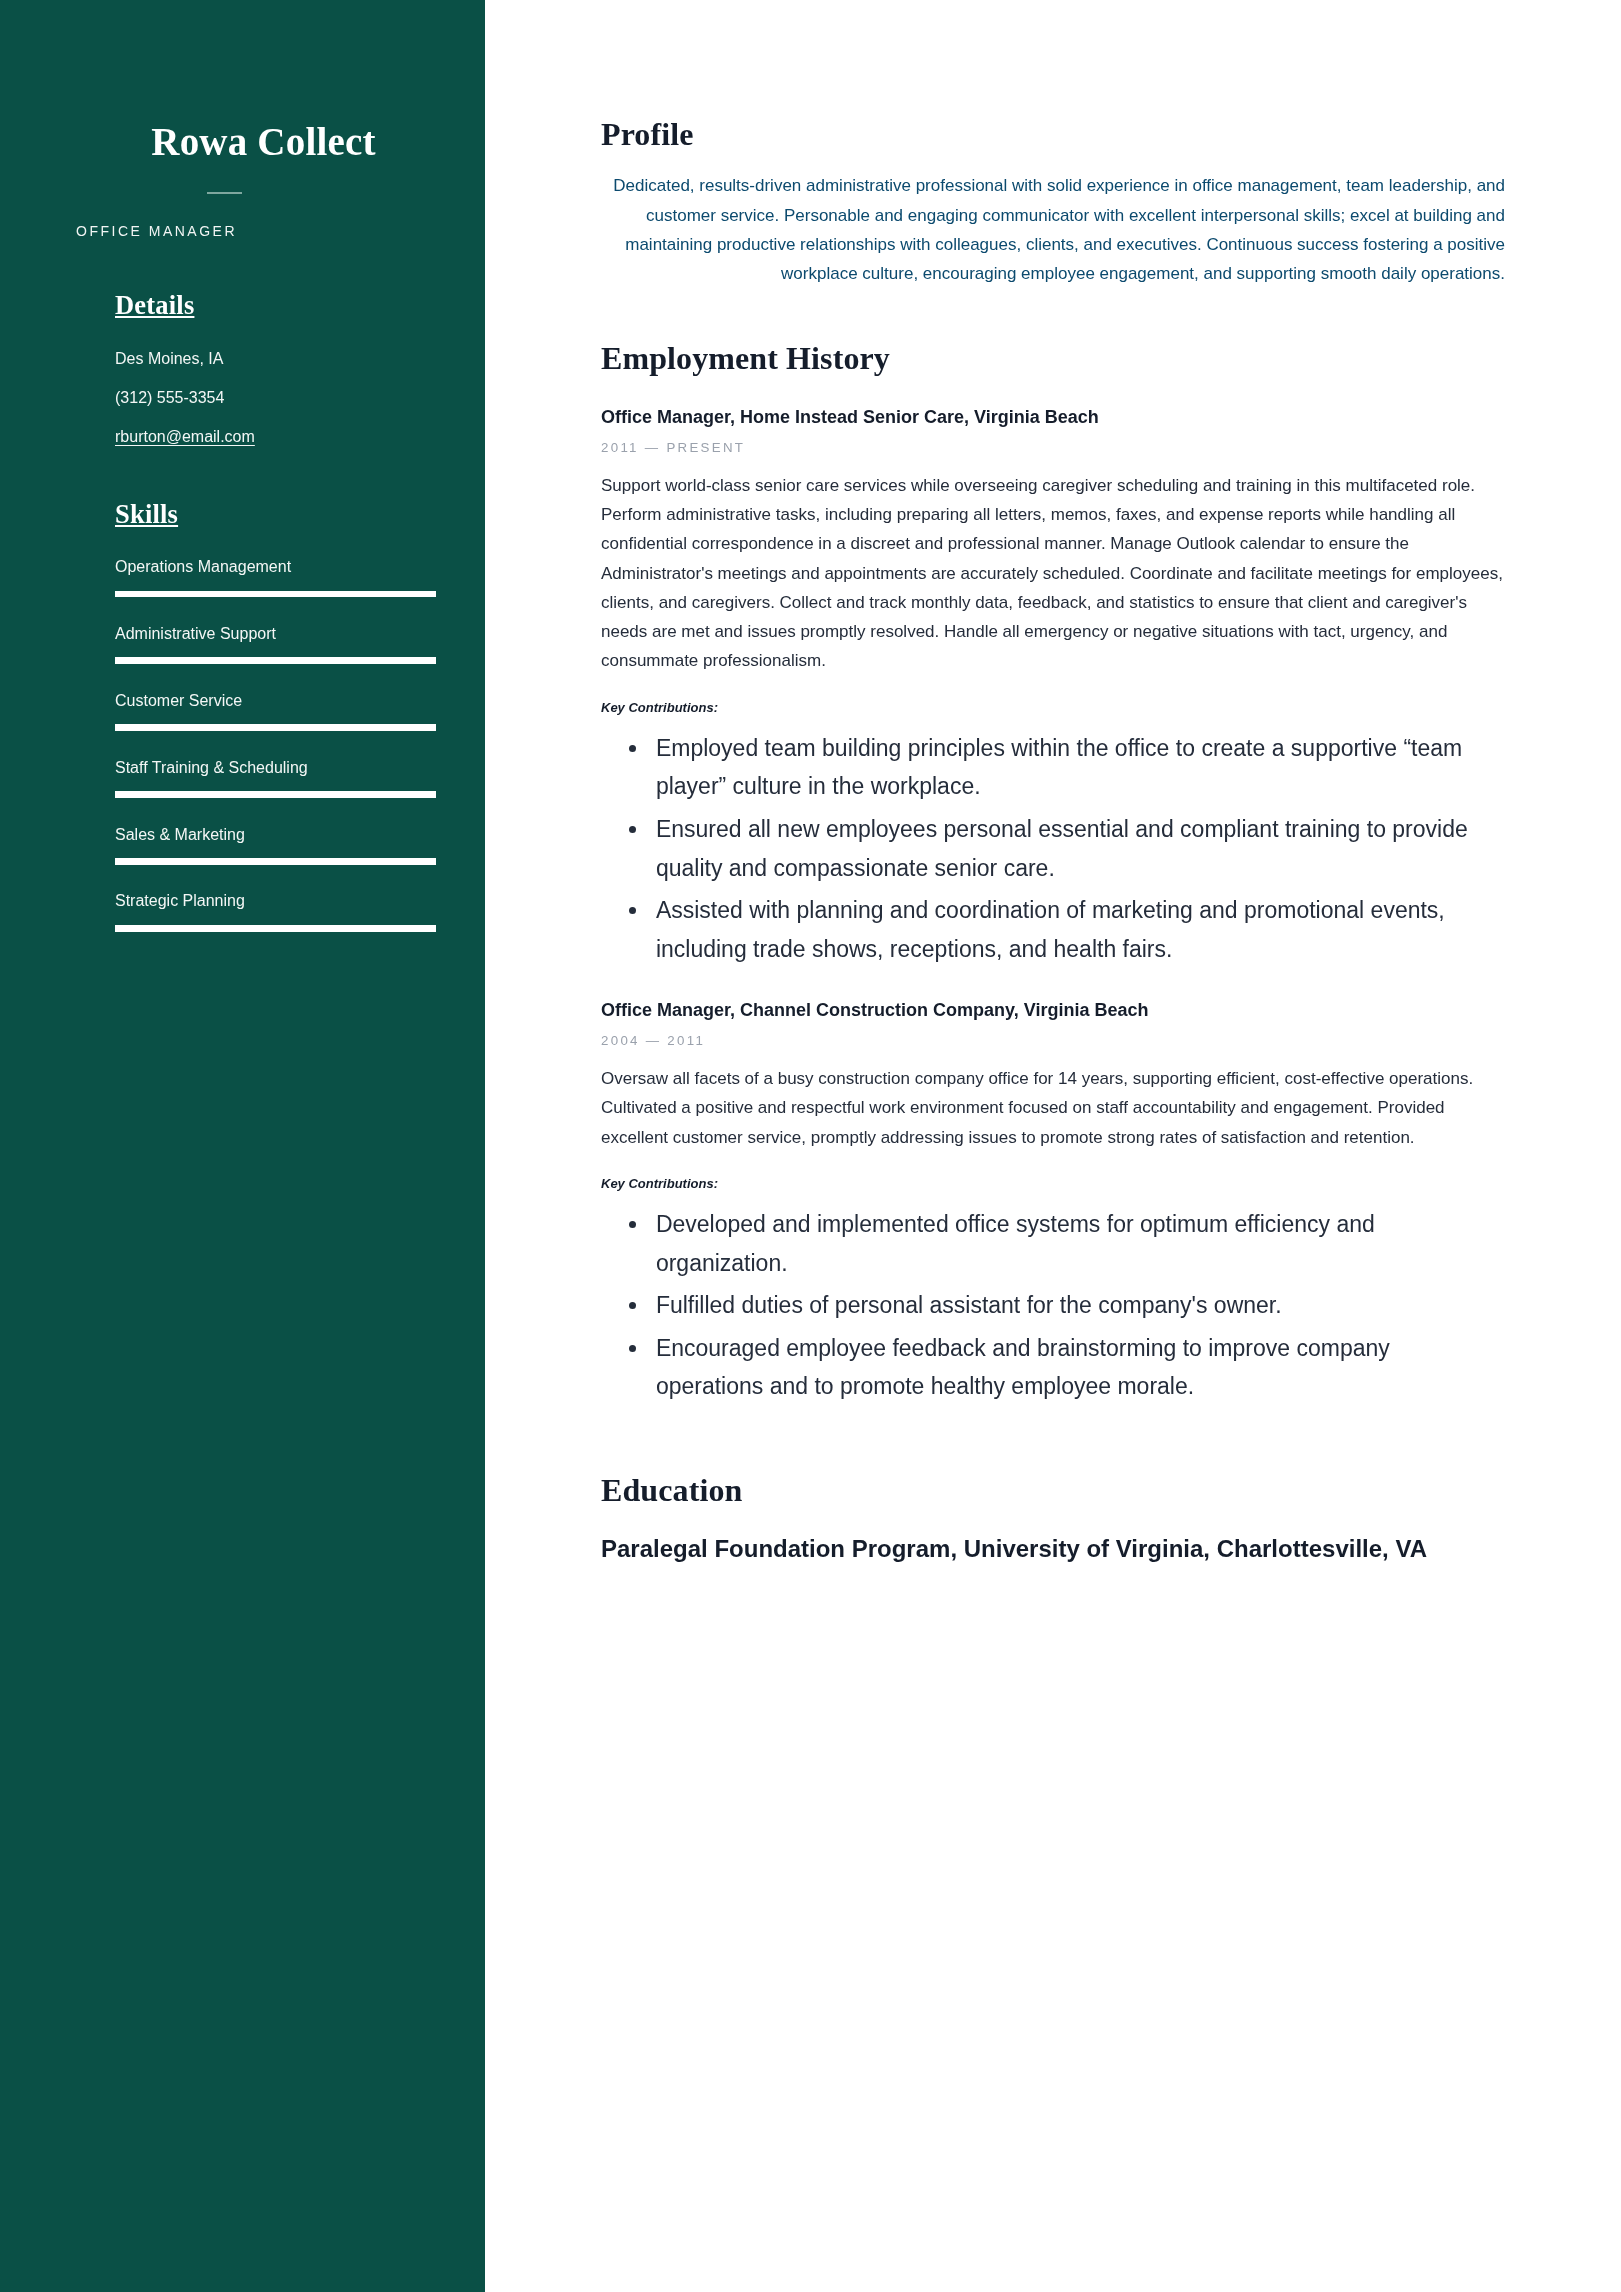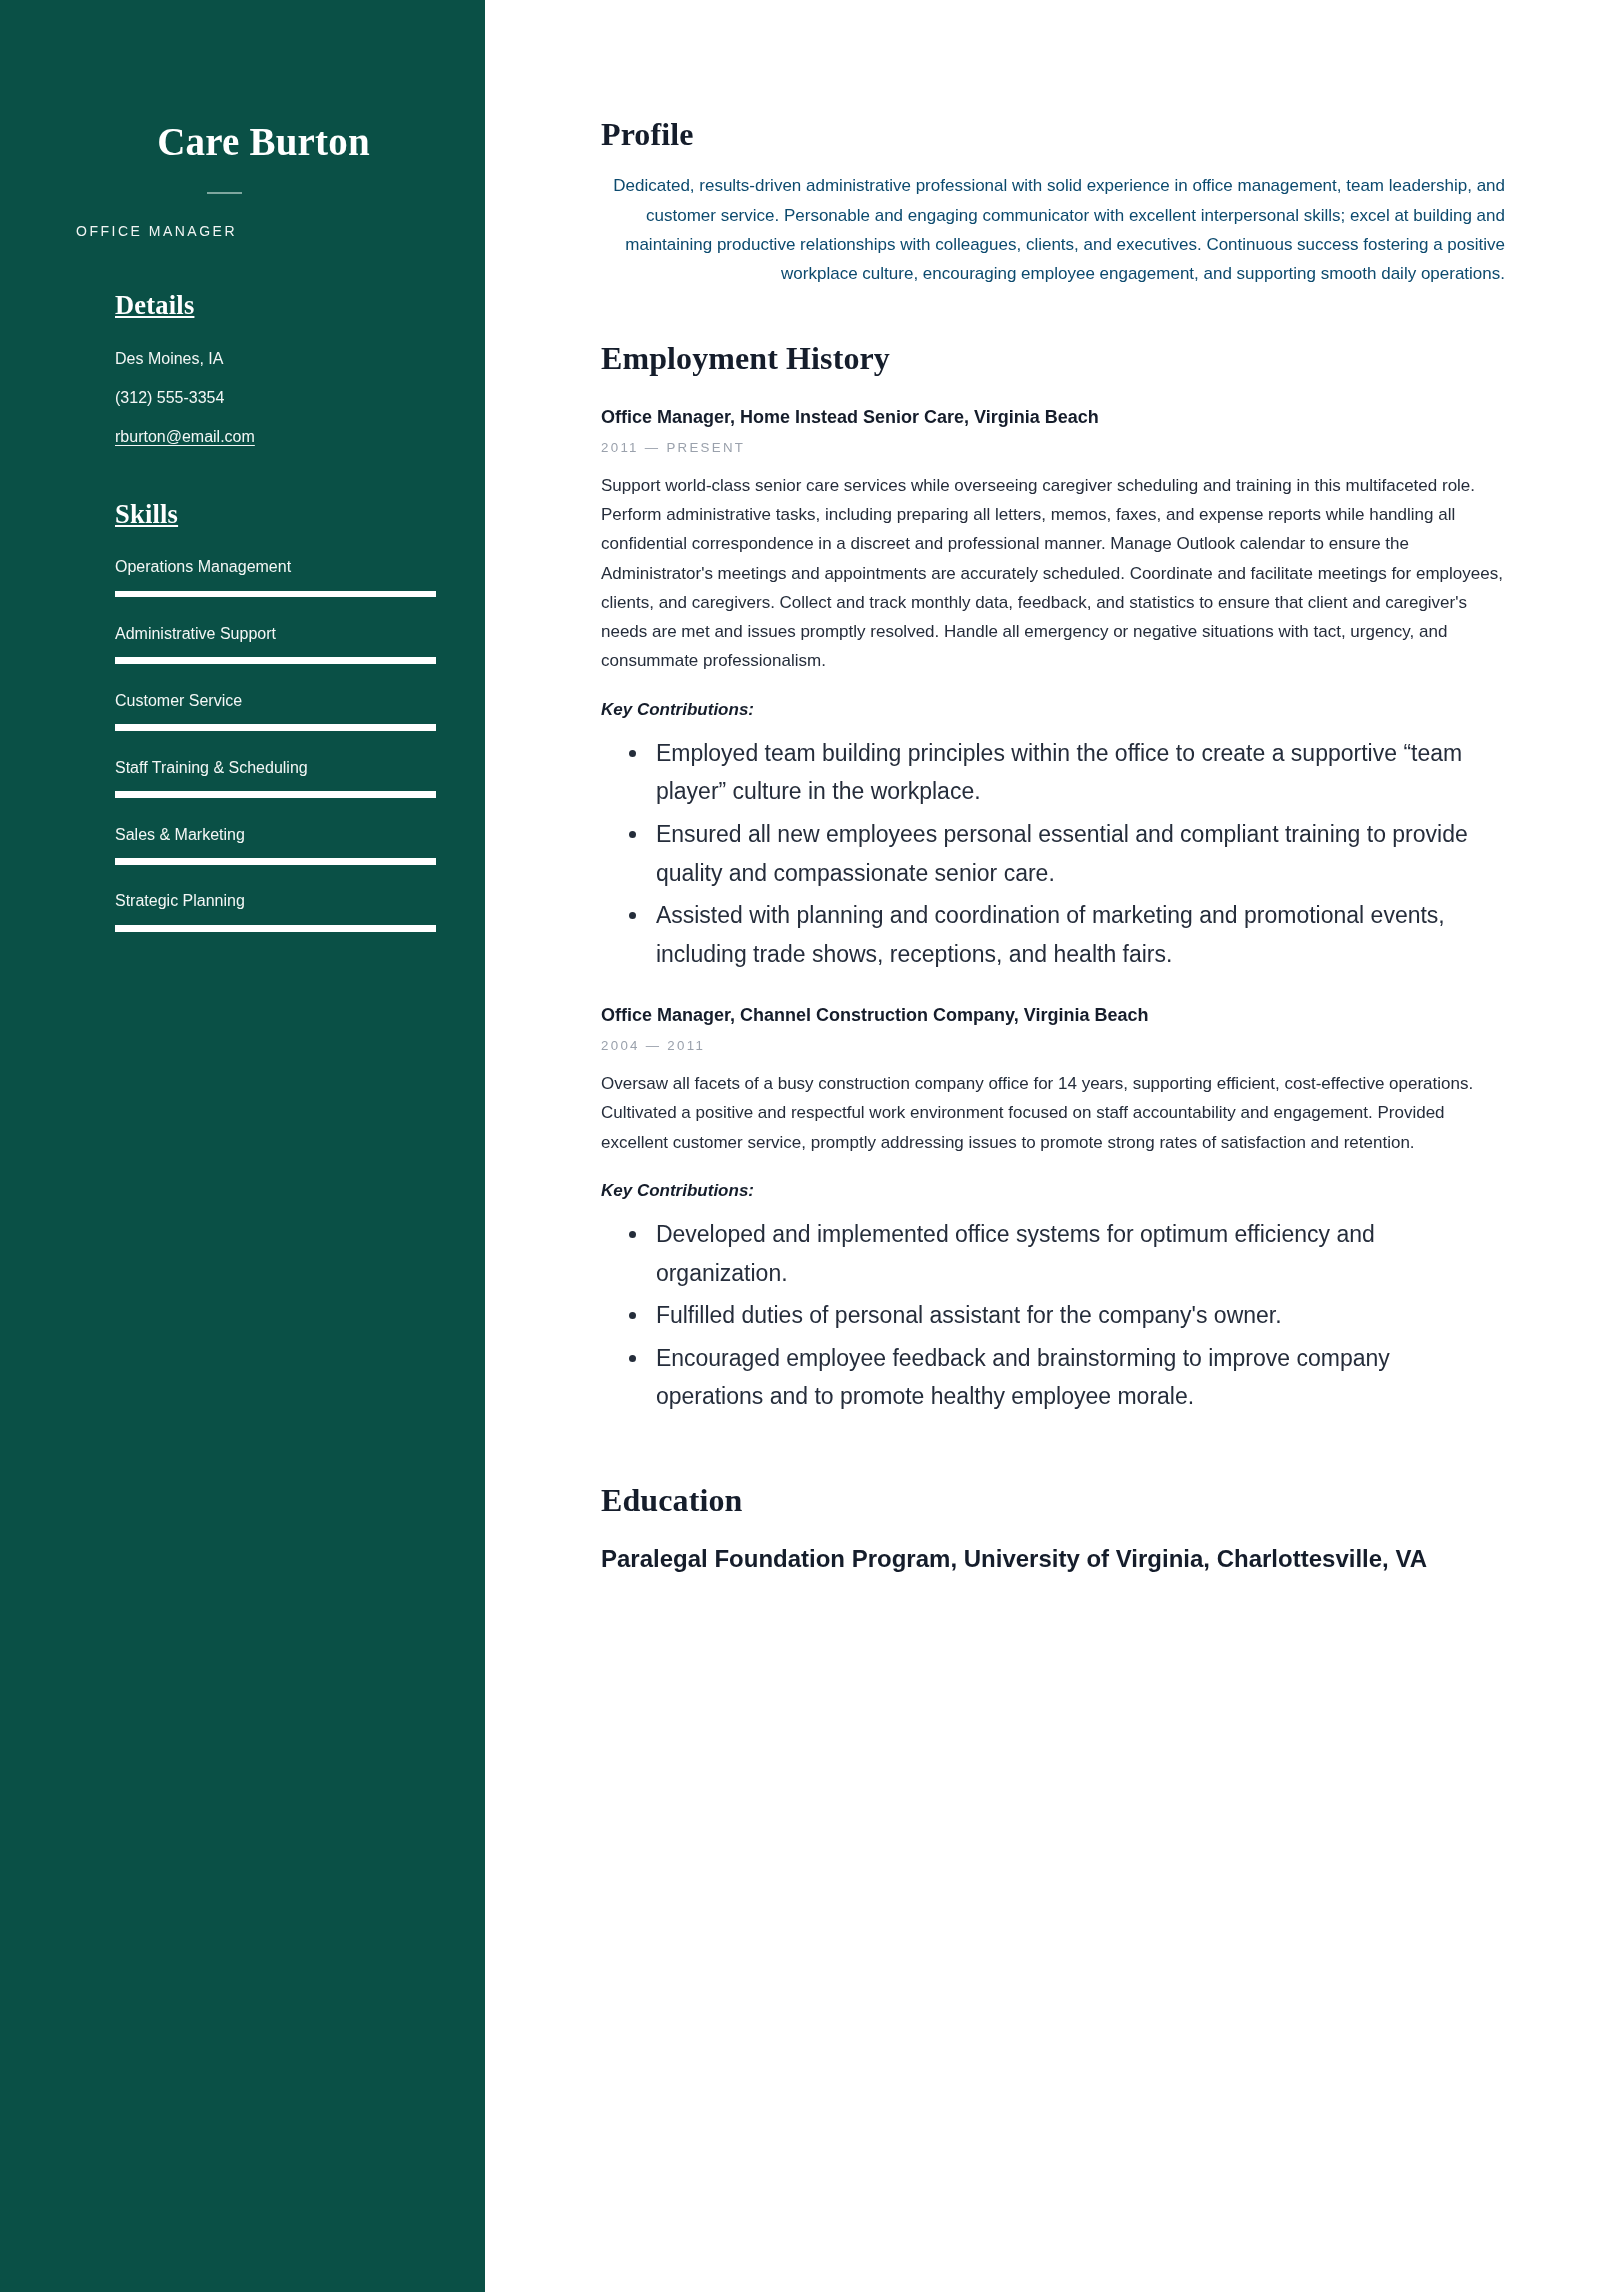--- a/index.html
+++ b/index.html
@@ -173,21 +173,21 @@
 
   .job-desc {
     font-size: 17px;
     line-height: 1.72;
     color: #252d3b;
     margin-top: 15.7px;
     max-width: 904px;
   }
 
   .key-contrib {
-    font-size: 17px;
+    font-size: 13px;
     font-weight: bold;
     font-style: italic;
     color: #151d2b;
     margin-top: 24.5px;
   }
 
   ul.contrib-list {
     margin-top: 13.7px;
     padding-left: 49px;
     max-width: 902px;
@@ -211,21 +211,21 @@
   }
 </style>
 </head>
 <body>
 
 <div class="page">
 
   <aside class="sidebar">
     <div class="sidebar-inner">
 
-      <div class="name">Care Burton</div>
+      <div class="name">Rowa Collect</div>
       <div class="name-rule"></div>
       <div class="job-title">OFFICE MANAGER</div>
 
       <section class="details-block">
         <h3 class="sb-heading">Details</h3>
         <div class="detail-line first">Des Moines, IA</div>
         <div class="detail-line">(312) 555-3354</div>
         <div class="detail-line">
           <span class="detail-link">rburton@email.com</span>
         </div>

